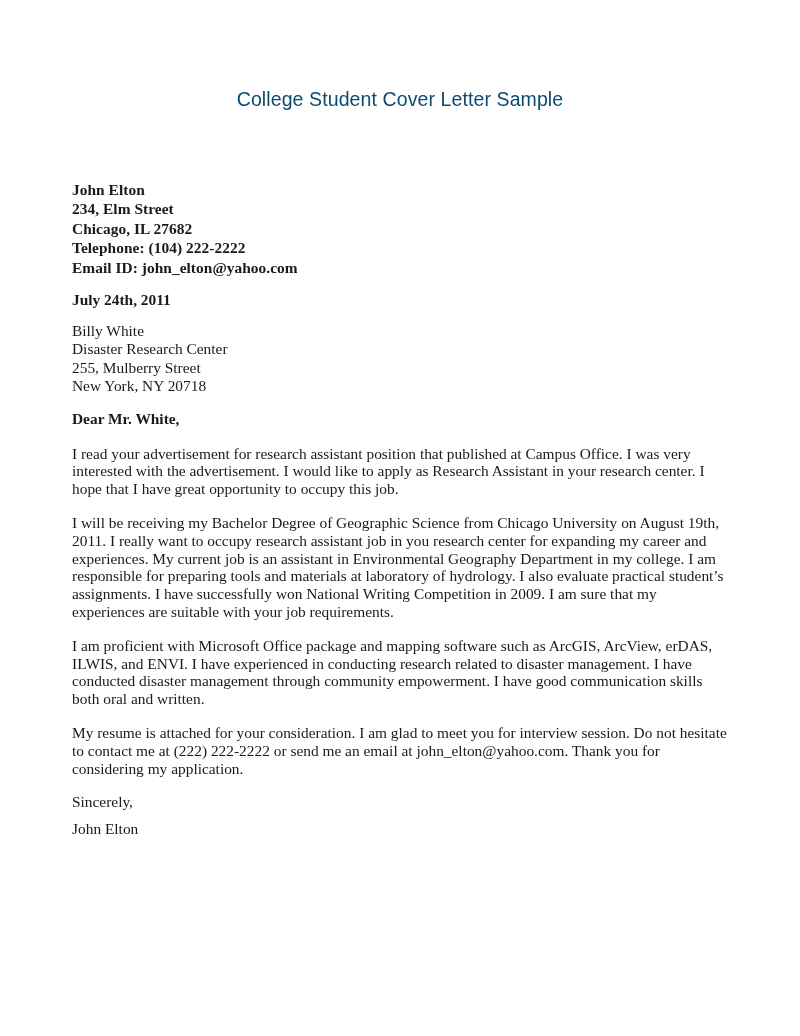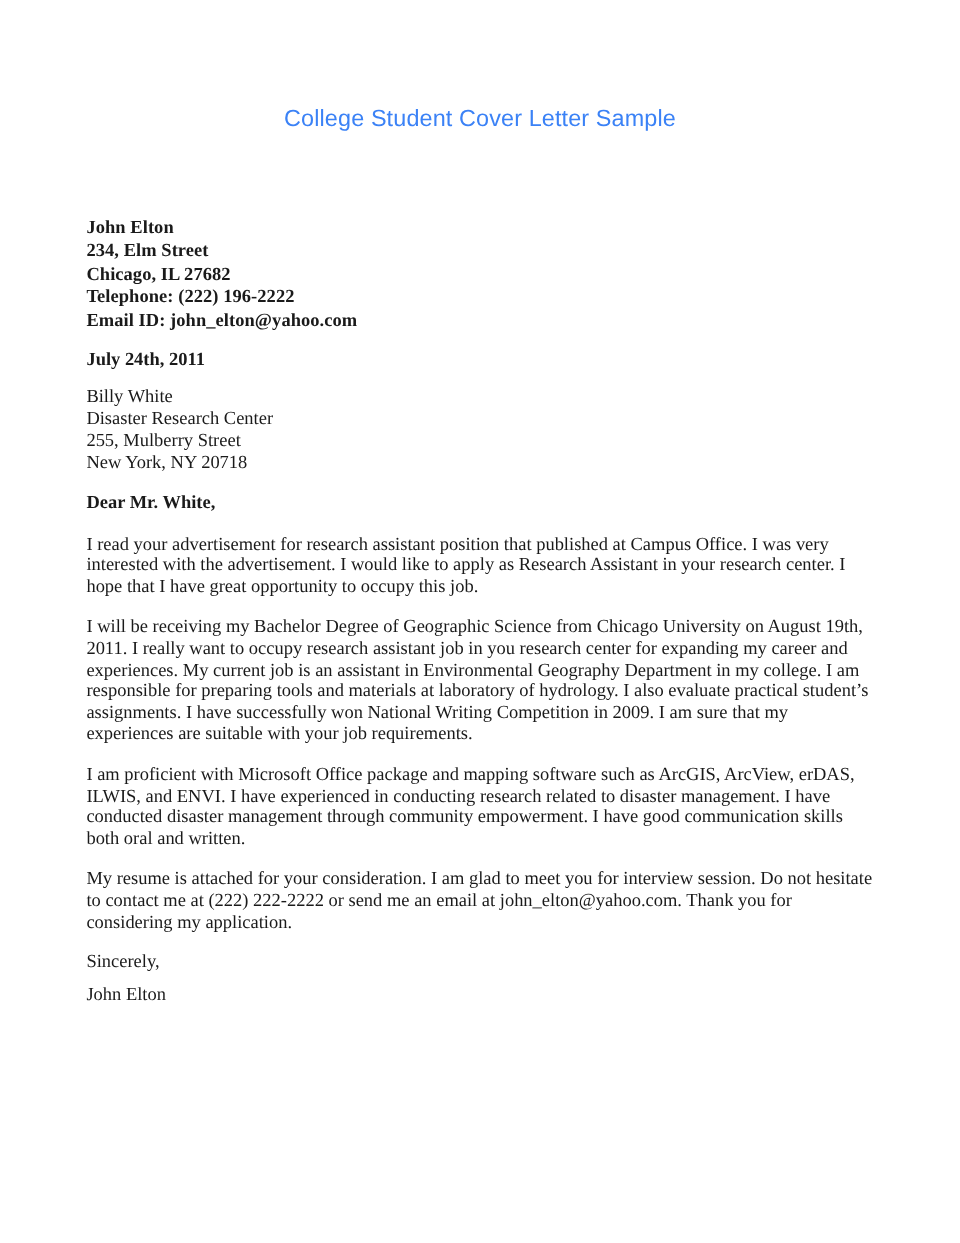--- a/index.html
+++ b/index.html
@@ -25,21 +25,21 @@
   }
   .doc-title {
     position: absolute;
     top: 88px;
     left: 0;
     width: 800px;
     text-align: center;
     font-family: "Liberation Sans", "DejaVu Sans", sans-serif;
     font-size: 19.5px;
     font-weight: 400;
-    color: #3b82f6;
+    color: #0c4a6e;
     letter-spacing: 0.1px;
   }
   .letter-body {
     position: absolute;
     top: 180px;
     left: 72px;
     width: 656px;
     font-size: 15.4px;
     line-height: 18px;
     color: #1a1a1a;
@@ -90,21 +90,21 @@
 <div class="page">
 
   <div class="doc-title">College Student Cover Letter Sample</div>
 
   <div class="letter-body">
 
     <div class="sender-block">
       <span class="line">John Elton</span>
       <span class="line">234, Elm Street</span>
       <span class="line">Chicago, IL 27682</span>
-      <span class="line">Telephone: (222) 196-2222</span>
+      <span class="line">Telephone: (104) 222-2222</span>
       <span class="line">Email ID: john_elton@yahoo.com</span>
     </div>
 
     <div class="date-line">July 24th, 2011</div>
 
     <div class="recipient-block">
       <span class="line">Billy White</span>
       <span class="line">Disaster Research Center</span>
       <span class="line">255, Mulberry Street</span>
       <span class="line">New York, NY 20718</span>

